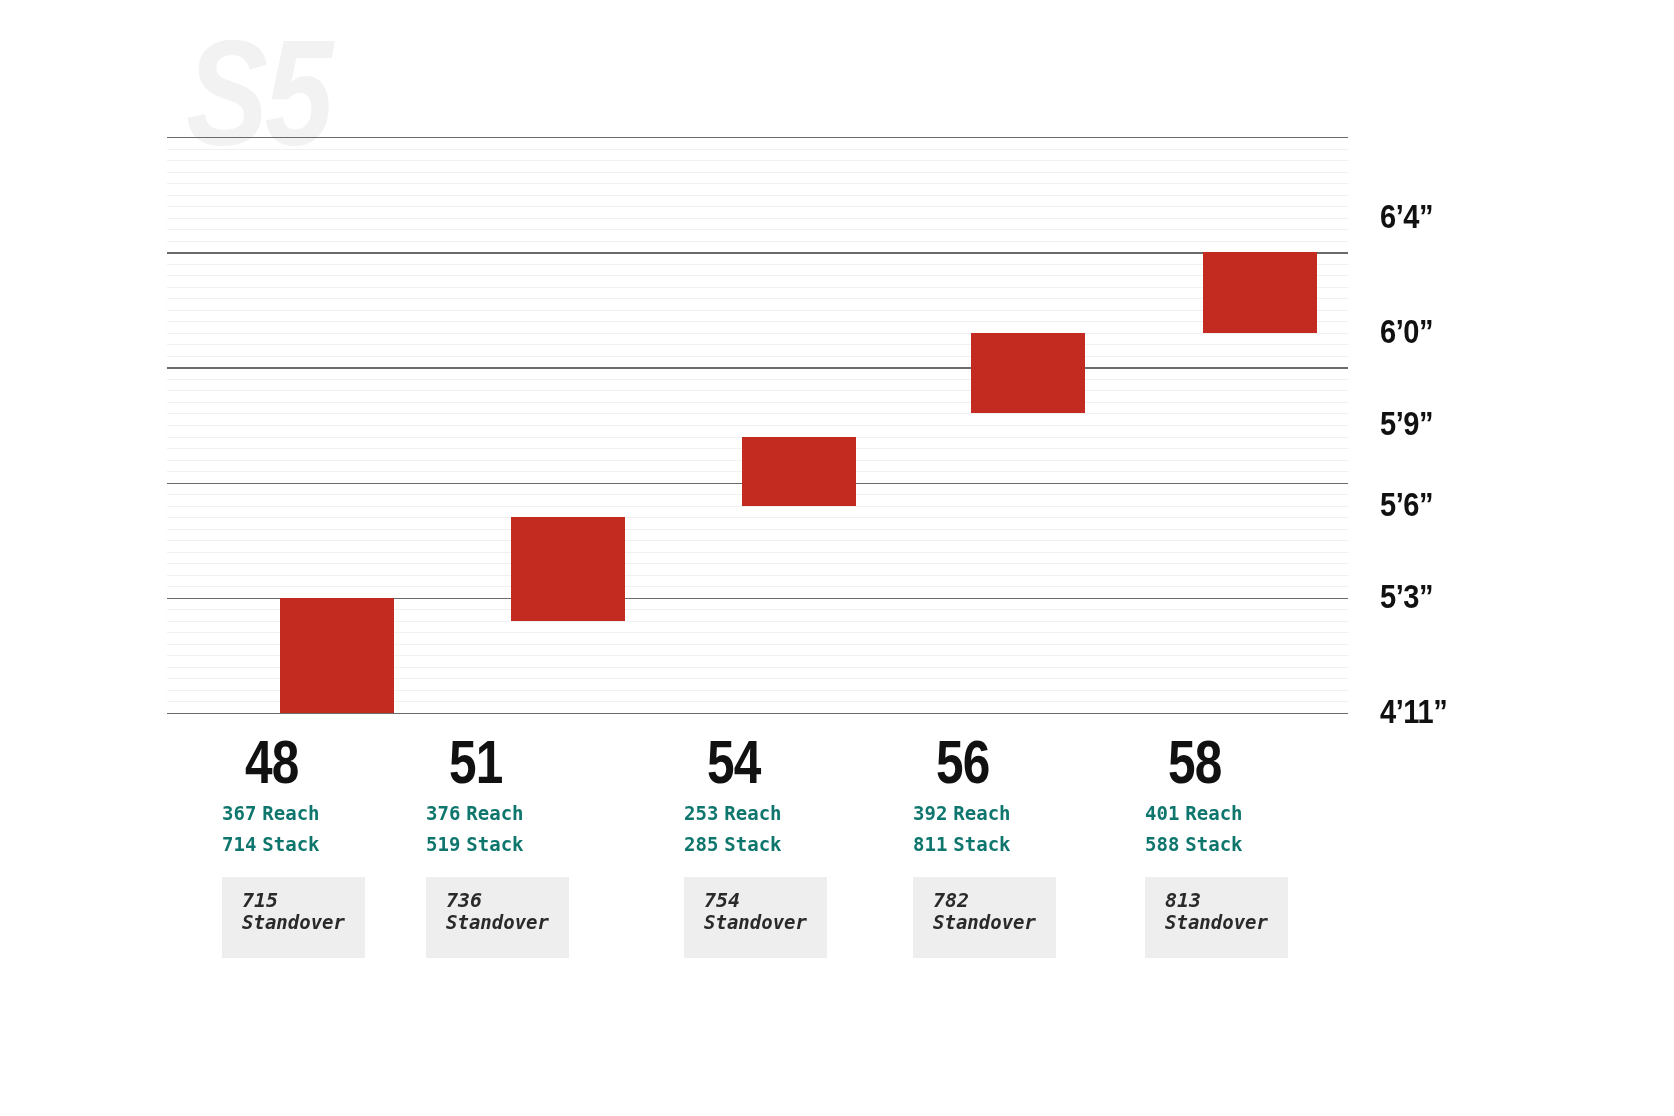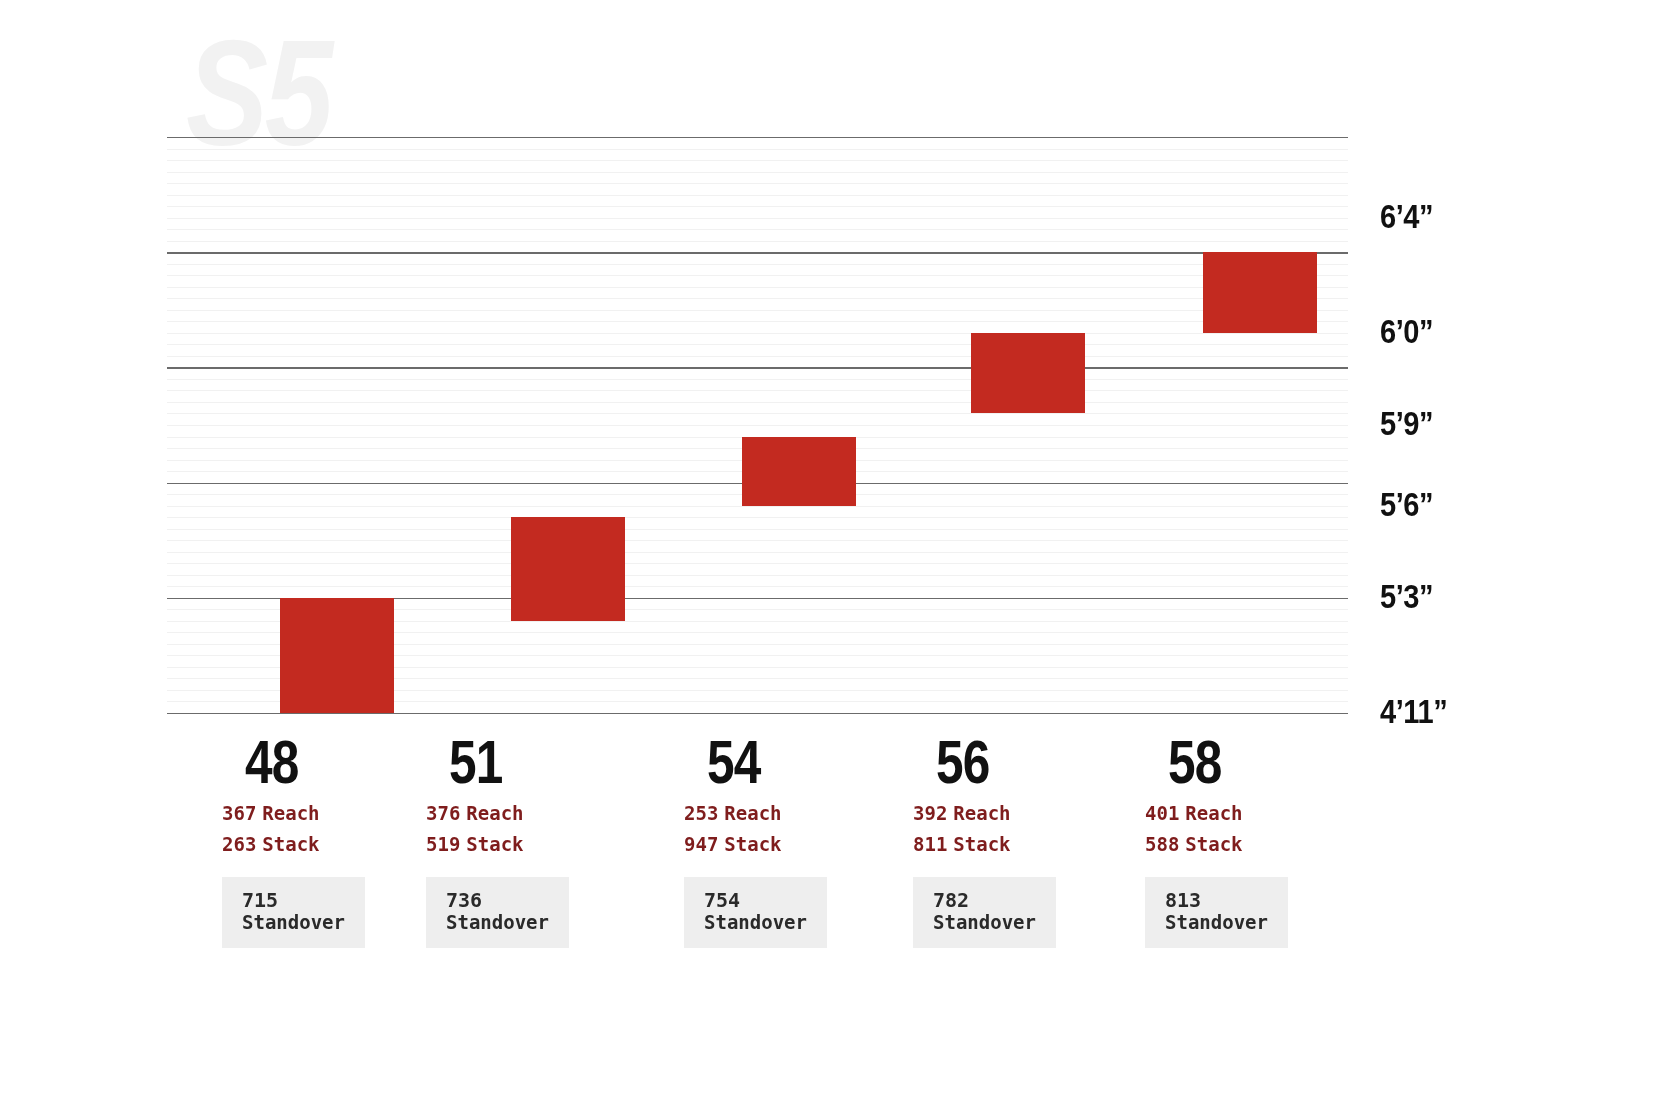--- a/index.html
+++ b/index.html
@@ -83,32 +83,33 @@
     color:#111111;
     letter-spacing:-1px;
     transform:scaleX(0.8);
     margin-top:18px;
     white-space:nowrap;
   }
   .metric{
     font-family:"DejaVu Sans Mono", monospace;
     font-size:19px;
     font-weight:700;
-    color:#7f1d1d;
+    color:#0f766e;
     letter-spacing:0px;
     margin-top:9px;
     white-space:nowrap;
   }
   .metric .mval{margin-right:6px;}
   .standover-box{
     display:inline-block;
     background:#eeeeee;
-    padding:12px 20px 14px 20px;
+    padding:12px 20px 24px 20px;
     margin-top:22px;
     min-width:66px;
+    font-style:italic;
   }
   .so-num{
     font-family:"DejaVu Sans Mono", monospace;
     font-size:20px;
     font-weight:700;
     color:#2a2a2a;
     line-height:1.15;
   }
   .so-lbl{
     font-family:"DejaVu Sans Mono", monospace;
@@ -188,20 +189,20 @@
   <div class="ft-axis" id="ft-axis">
       <div class="ft-label" style="top: 197.64px;">6’4”</div>
       <div class="ft-label" style="top: 312.84px;">6’0”</div>
       <div class="ft-label" style="top: 405px;">5’9”</div>
       <div class="ft-label" style="top: 485.64px;">5’6”</div>
       <div class="ft-label" style="top: 577.8px;">5’3”</div>
       <div class="ft-label" style="top: 693px;">4’11”</div>
     </div>
 
   <div class="columns" id="columns">
-      <div class="col" style="left: 222px;"><div class="size-num">48</div><div class="metric"><span class="mval">367</span><span>Reach</span></div><div class="metric"><span class="mval">263</span><span>Stack</span></div><div class="standover-box"><div class="so-num">715</div><div class="so-lbl">Standover</div></div></div>
+      <div class="col" style="left: 222px;"><div class="size-num">48</div><div class="metric"><span class="mval">367</span><span>Reach</span></div><div class="metric"><span class="mval">714</span><span>Stack</span></div><div class="standover-box"><div class="so-num">715</div><div class="so-lbl">Standover</div></div></div>
       <div class="col" style="left: 426px;"><div class="size-num">51</div><div class="metric"><span class="mval">376</span><span>Reach</span></div><div class="metric"><span class="mval">519</span><span>Stack</span></div><div class="standover-box"><div class="so-num">736</div><div class="so-lbl">Standover</div></div></div>
-      <div class="col" style="left: 684px;"><div class="size-num">54</div><div class="metric"><span class="mval">253</span><span>Reach</span></div><div class="metric"><span class="mval">947</span><span>Stack</span></div><div class="standover-box"><div class="so-num">754</div><div class="so-lbl">Standover</div></div></div>
+      <div class="col" style="left: 684px;"><div class="size-num">54</div><div class="metric"><span class="mval">253</span><span>Reach</span></div><div class="metric"><span class="mval">285</span><span>Stack</span></div><div class="standover-box"><div class="so-num">754</div><div class="so-lbl">Standover</div></div></div>
       <div class="col" style="left: 913px;"><div class="size-num">56</div><div class="metric"><span class="mval">392</span><span>Reach</span></div><div class="metric"><span class="mval">811</span><span>Stack</span></div><div class="standover-box"><div class="so-num">782</div><div class="so-lbl">Standover</div></div></div>
       <div class="col" style="left: 1145px;"><div class="size-num">58</div><div class="metric"><span class="mval">401</span><span>Reach</span></div><div class="metric"><span class="mval">588</span><span>Stack</span></div><div class="standover-box"><div class="so-num">813</div><div class="so-lbl">Standover</div></div></div>
     </div>
 
 </div>
 
 </body></html>

